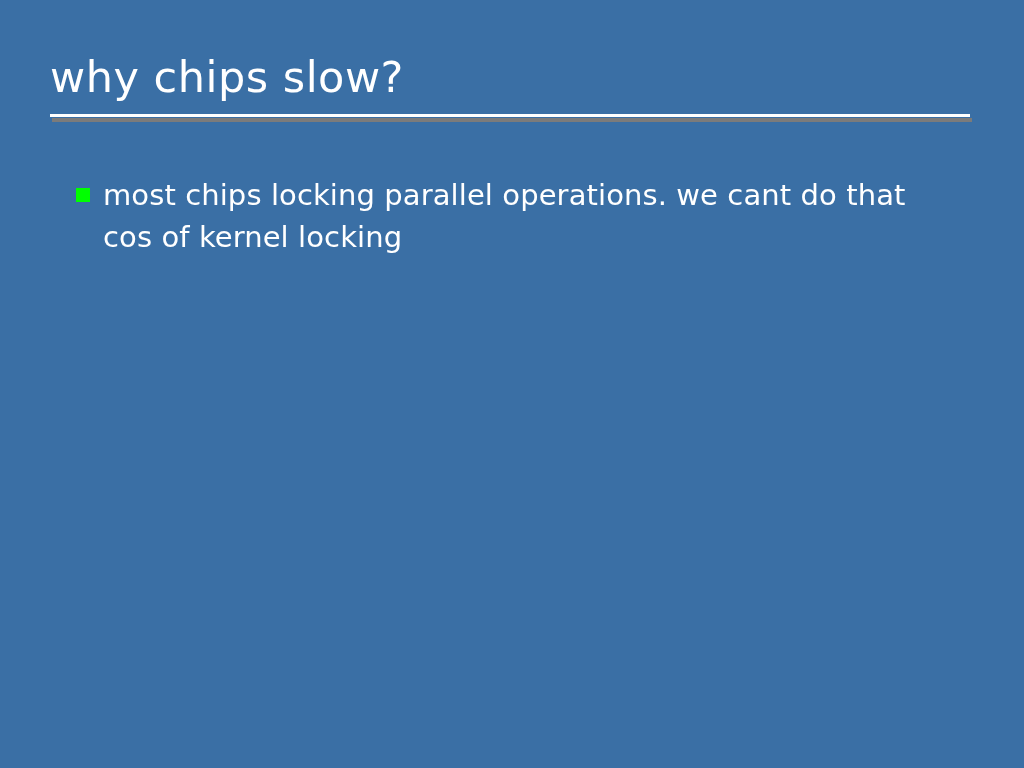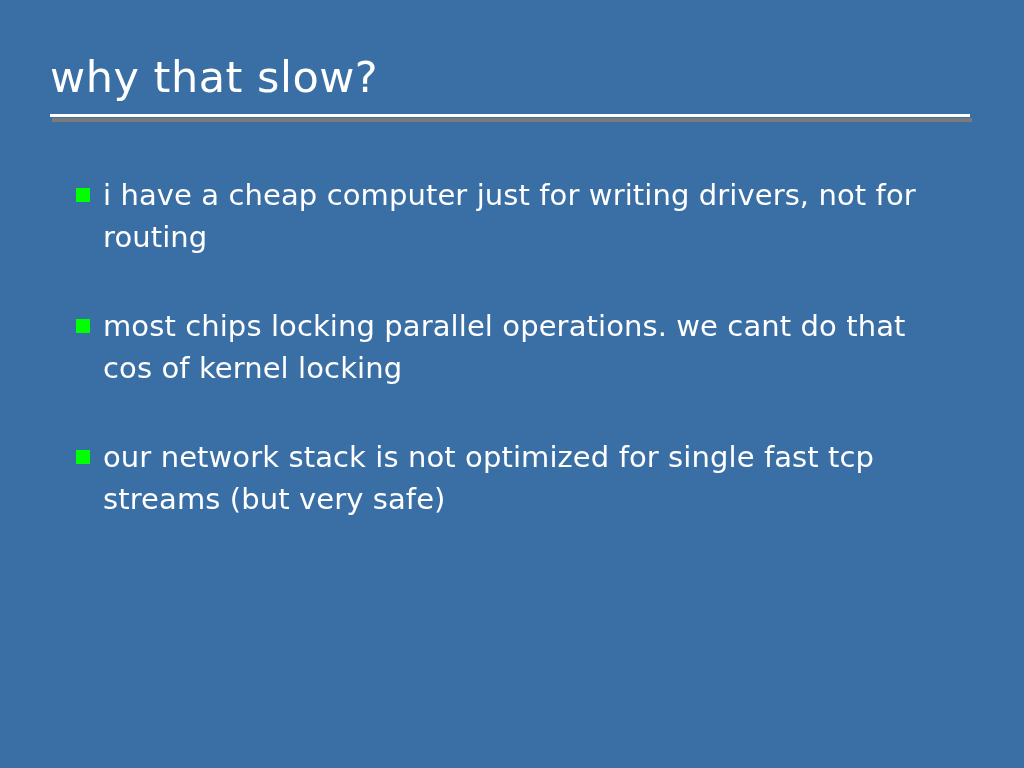--- a/index.html
+++ b/index.html
@@ -81,37 +81,29 @@
     letter-spacing: 0.1px;
     max-width: 845px;
   }
 </style>
 </head>
 <body>
 
 <div id="slide">
 
   <div id="title-block">
-    <div id="slide-title">why that slow?</div>
+    <div id="slide-title">why chips slow?</div>
   </div>
 
   <div id="title-rule"></div>
   <div id="title-rule-shadow"></div>
 
   <div id="body-block">
 
-    <div class="bullet-row">
-      <span class="bullet-marker"></span>
-      <span class="bullet-text">i have a cheap computer just for writing drivers, not for routing</span>
-    </div>
 
     <div class="bullet-row">
       <span class="bullet-marker"></span>
       <span class="bullet-text">most chips locking parallel operations. we cant do that cos of kernel locking</span>
     </div>
 
-    <div class="bullet-row">
-      <span class="bullet-marker"></span>
-      <span class="bullet-text">our network stack is not optimized for single fast tcp streams (but very safe)</span>
-    </div>
 
   </div>
 </div>
 
 </body></html>

